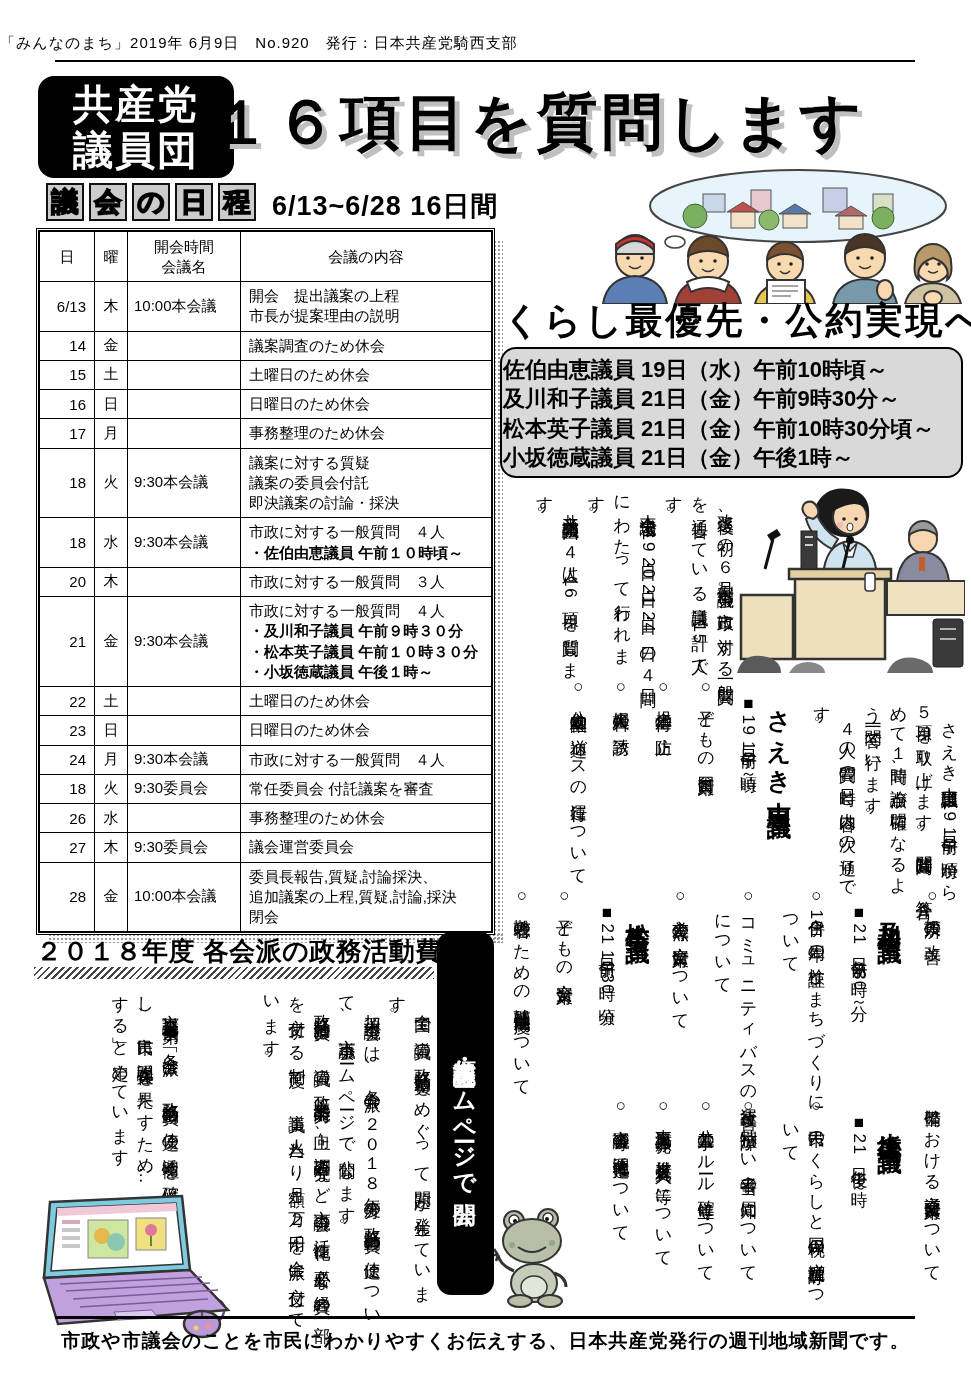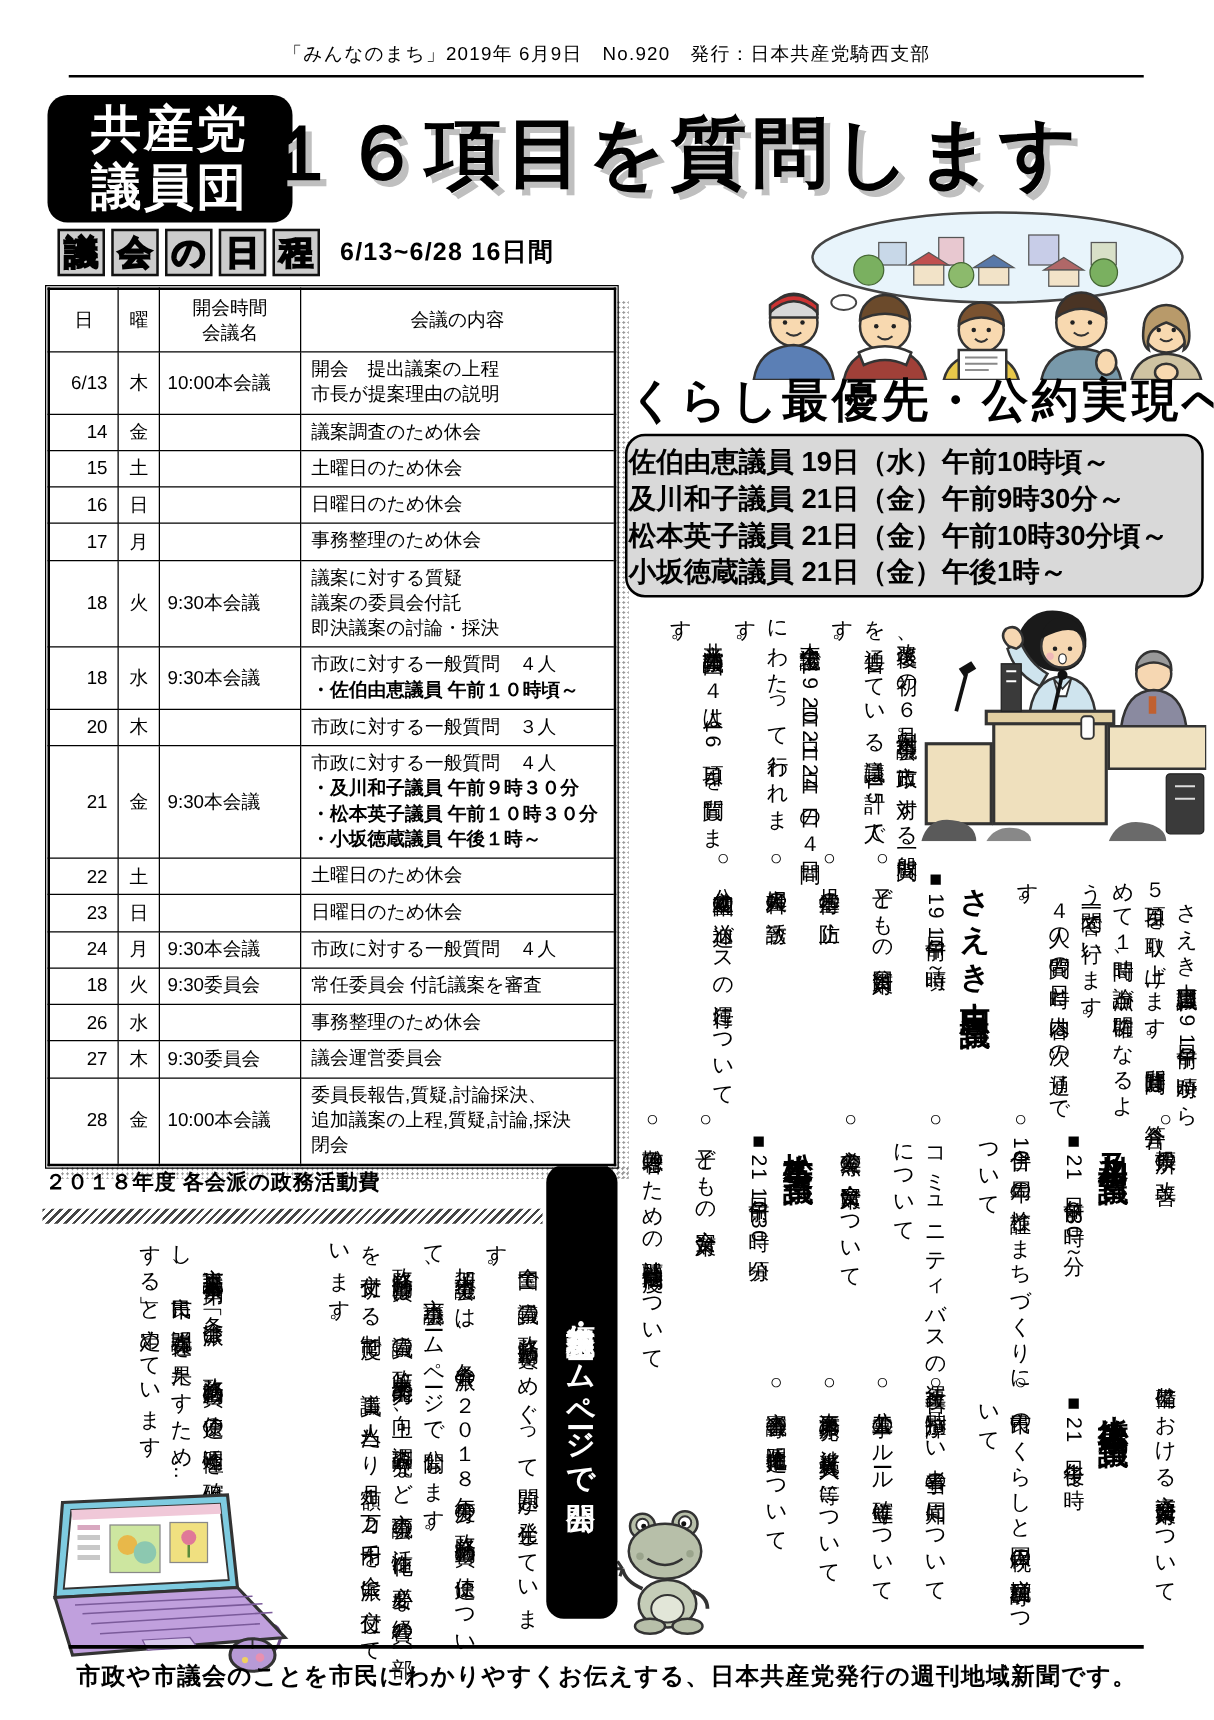--- a/index.html
+++ b/index.html
@@ -1,37 +1,37 @@
 <!DOCTYPE html>
 <html><head>
 <meta charset="utf-8">
 <style>
   html,body { margin:0; padding:0; background:#fff; }
   .page { position:relative; width:971px; height:1376px; background:#fff; overflow:hidden;
           font-family:"Liberation Sans","DejaVu Sans",sans-serif; color:#000; }
 
   
-  .masthead { position:absolute; top:34px; left:0; width:100%; text-align:center;
+  .masthead { position:absolute; top:34px; left:0; width:100%; text-align:left;
               font-size:15px; letter-spacing:1px; }
   .rule-top { position:absolute; top:60px; left:55px; width:860px; height:2px; background:#000; }
 
   
   .title-badge { position:absolute; left:38px; top:76px; width:196px; height:102px;
                  background:#000; border-radius:16px; color:#fff; display:flex;
                  flex-direction:column; justify-content:center; align-items:center;
                  font-weight:bold; font-size:40px; line-height:1.15; letter-spacing:2px; }
   .main-headline { position:absolute; left:210px; top:82px; font-size:61px; font-weight:900;
                    letter-spacing:4px; white-space:nowrap; text-shadow:5px 5px 0 #bfbfbf; }
 
   
   .label-row { position:absolute; left:46px; top:183px; display:flex; gap:5px; }
   .badge-char { width:38px; height:38px; background:#ccc; border:2px solid #111; box-sizing:border-box;
                 display:flex; align-items:center; justify-content:center;
                 font-size:27px; font-weight:900; color:#fff; -webkit-text-stroke:1.6px #000; }
-  .period { position:absolute; left:272px; top:188px; font-size:20px; font-weight:900;
+  .period { position:absolute; left:272px; top:188px; font-size:27px; font-weight:900;
             letter-spacing:1px; white-space:nowrap; }
 
   
   .table-wrap { position:absolute; left:38px; top:230px; width:455px; background:#fff; }
   .table-wrap::before { content:''; position:absolute; left:10px; right:-10px; bottom:-10px;
                         height:10px; background:radial-gradient(circle,#999 0.8px,transparent 1px);
                         background-size:4px 4px; }
   .table-wrap::after { content:''; position:absolute; right:-10px; top:10px; bottom:-10px;
                        width:10px; background:radial-gradient(circle,#999 0.8px,transparent 1px);
                        background-size:4px 4px; }
@@ -64,21 +64,21 @@
   #band-1 { top:694px; height:205px; }
   #band-2 { top:903px; height:205px; }
   #band-3 { top:1113px; height:205px; }
   .band p { margin:0; line-height:1.5; }
   .b-para { text-indent:1em; }
   .b-item, .b-cont { padding-block-start:1em; text-indent:-1em; }
   .b-name { font-size:24px; font-weight:bold; line-height:1.3; margin-block:8px 5px;
             padding-block-start:0.5em; letter-spacing:2px; }
 
   
-  .seimu-headline { position:absolute; left:36px; top:934px; font-size:17px; font-weight:900;
+  .seimu-headline { position:absolute; left:36px; top:934px; font-size:26px; font-weight:900;
                     letter-spacing:0.5px; white-space:nowrap; }
   .seimu-hatch { position:absolute; left:34px; top:967px; width:400px; height:12px;
                  background:repeating-linear-gradient(135deg,#444 0 2px,#fff 2px 5px); }
   .kasu-banner { position:absolute; left:437px; top:932px; width:57px; height:363px;
                  background:#000; border-radius:14px; color:#fff;
                  display:flex; align-items:center; justify-content:center; }
   .kasu-banner span { writing-mode:vertical-rl; font-size:23px; font-weight:bold; letter-spacing:1px; }
   .v-seimu-main { position:absolute; left:182px; top:984px; width:253px; height:350px;
                   font-size:17px; letter-spacing:2.5px; }
   .v-seimu-main p, .v-seimu-side p { margin:0; text-indent:1em; line-height:1.48; }

